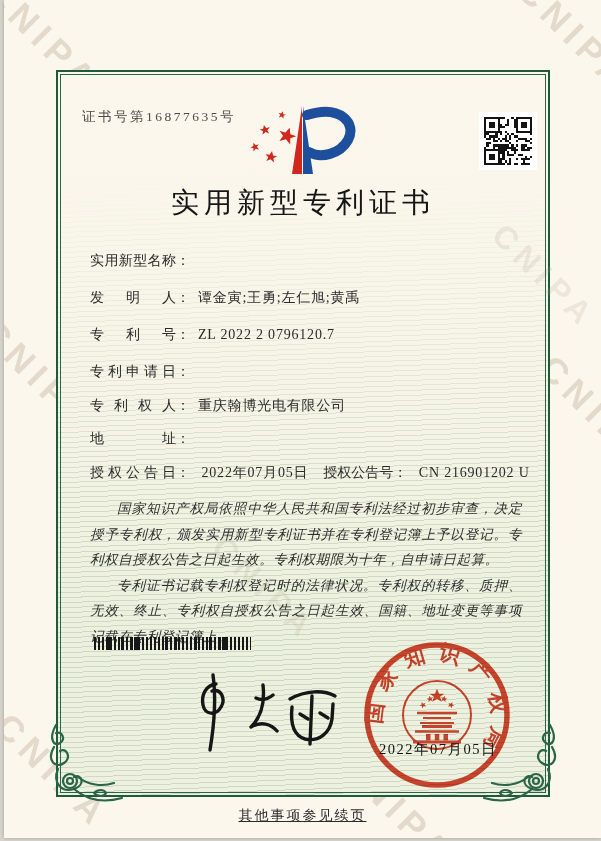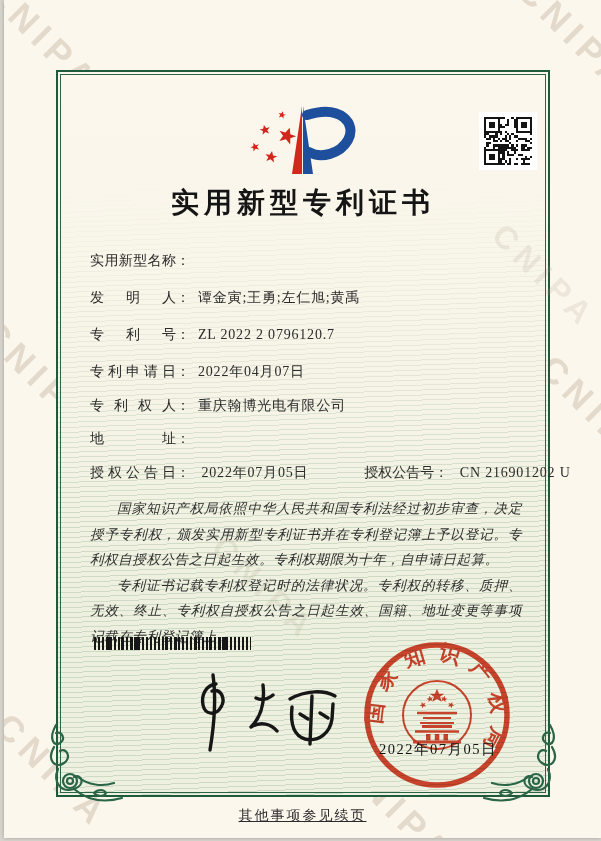--- a/index.html
+++ b/index.html
@@ -46,30 +46,30 @@
   
   .cert-no {
     position:absolute; left:24px; top:36px;
     font-size:13.5px; letter-spacing:2.5px; color:#4c4c4c;
   }
   .logo { position:absolute; left:50%; top:30px; transform:translateX(-50%); width:132px; height:80px; }
   .qr { position:absolute; right:11px; top:40px; width:58px; height:58px; background:#fff; padding:5px; }
   .qr svg { width:100%; height:100%; display:block; fill:#141414; shape-rendering:crispEdges; }
   .title {
     position:absolute; left:0; right:0; top:112px; text-align:center;
-    font-size:28px; font-weight:700; letter-spacing:5px; color:#151515;
+    font-size:28px; font-weight:400; letter-spacing:5px; color:#151515;
   }
   
   .fields { position:absolute; left:32px; right:26px; top:178px; font-size:14px; color:#2b2b2b; }
   .frow { display:flex; margin-bottom:15px; line-height:22px; white-space:nowrap; }
   .frow:nth-child(n+4){ margin-bottom:11.5px; }
   .f-label { display:inline-block; width:86px; text-align:justify; text-align-last:justify; }
   .f-colon { margin-right:8px; }
   .f-value { letter-spacing:.8px; }
-  .grant-row { display:flex; margin-top:2px; line-height:22px; white-space:nowrap;gap:41px; }
+  .grant-row { display:flex; margin-top:2px; line-height:22px; white-space:nowrap; }
   .grant-row .pair2 { margin-left:15px; }
   
   .body-text { position:absolute; left:32px; right:26px; top:424px;font-style:italic; }
   .body-text p {
     font-size:13.5px; line-height:25.5px; color:#2e2e2e;
     text-indent:2em; text-align:justify; letter-spacing:.6px;
   }
   
   .barcode {
     position:absolute; left:36px; top:565px; width:157px; height:13px;
@@ -126,20 +126,21 @@
         <path d="M12,28 C4,42 14,50 22,44 C30,38 24,28 18,32"></path>
         <path d="M16,50 C10,64 20,74 32,70 C44,66 40,54 32,58"></path>
         <path d="M32,70 C46,82 62,84 80,79"></path>
         <path d="M36,58 C46,66 60,68 72,64"></path>
         <circle cx="28" cy="62" r="7"></circle>
         <circle cx="28" cy="62" r="3"></circle>
         <path d="M52,74 C56,70 62,70 64,74 C62,78 56,78 52,74"></path>
       </g>
     </svg>
 
+    <div class="cert-no">证书号第16877635号</div>
 
     <svg class="logo" viewBox="0 0 132 80">
       <defs>
         <path id="star" d="M0,-10 L2.94,-3.09 L10,-3.09 L4.29,1.18 L6.47,8.09 L0,4 L-6.47,8.09 L-4.29,1.18 L-10,-3.09 L-2.94,-3.09 Z"></path>
       </defs>
       <g fill="#d2271c">
         <use href="#star" transform="translate(45,13) scale(0.38) rotate(14)"></use>
         <use href="#star" transform="translate(28,28) scale(0.52) rotate(-12)"></use>
         <use href="#star" transform="translate(50,34) scale(0.88) rotate(18)"></use>
         <use href="#star" transform="translate(18,45) scale(0.45) rotate(-20)"></use>
@@ -397,21 +398,20 @@
         <span class="f-value">谭金寅;王勇;左仁旭;黄禹</span>
       </div>
       <div class="frow">
         <span class="f-label">专利号</span>
           <span class="f-colon">：</span>
         <span class="f-value">ZL 2022 2 0796120.7</span>
       </div>
       <div class="frow">
         <span class="f-label">专利申请日</span>
           <span class="f-colon">：</span>
-        <span class="f-value">2022年04月07日</span>
       </div>
       <div class="frow">
         <span class="f-label">专利权人</span>
           <span class="f-colon">：</span>
         <span class="f-value">重庆翰博光电有限公司</span>
       </div>
       <div class="frow">
         <span class="f-label">地址</span>
           <span class="f-colon">：</span>
       </div>

